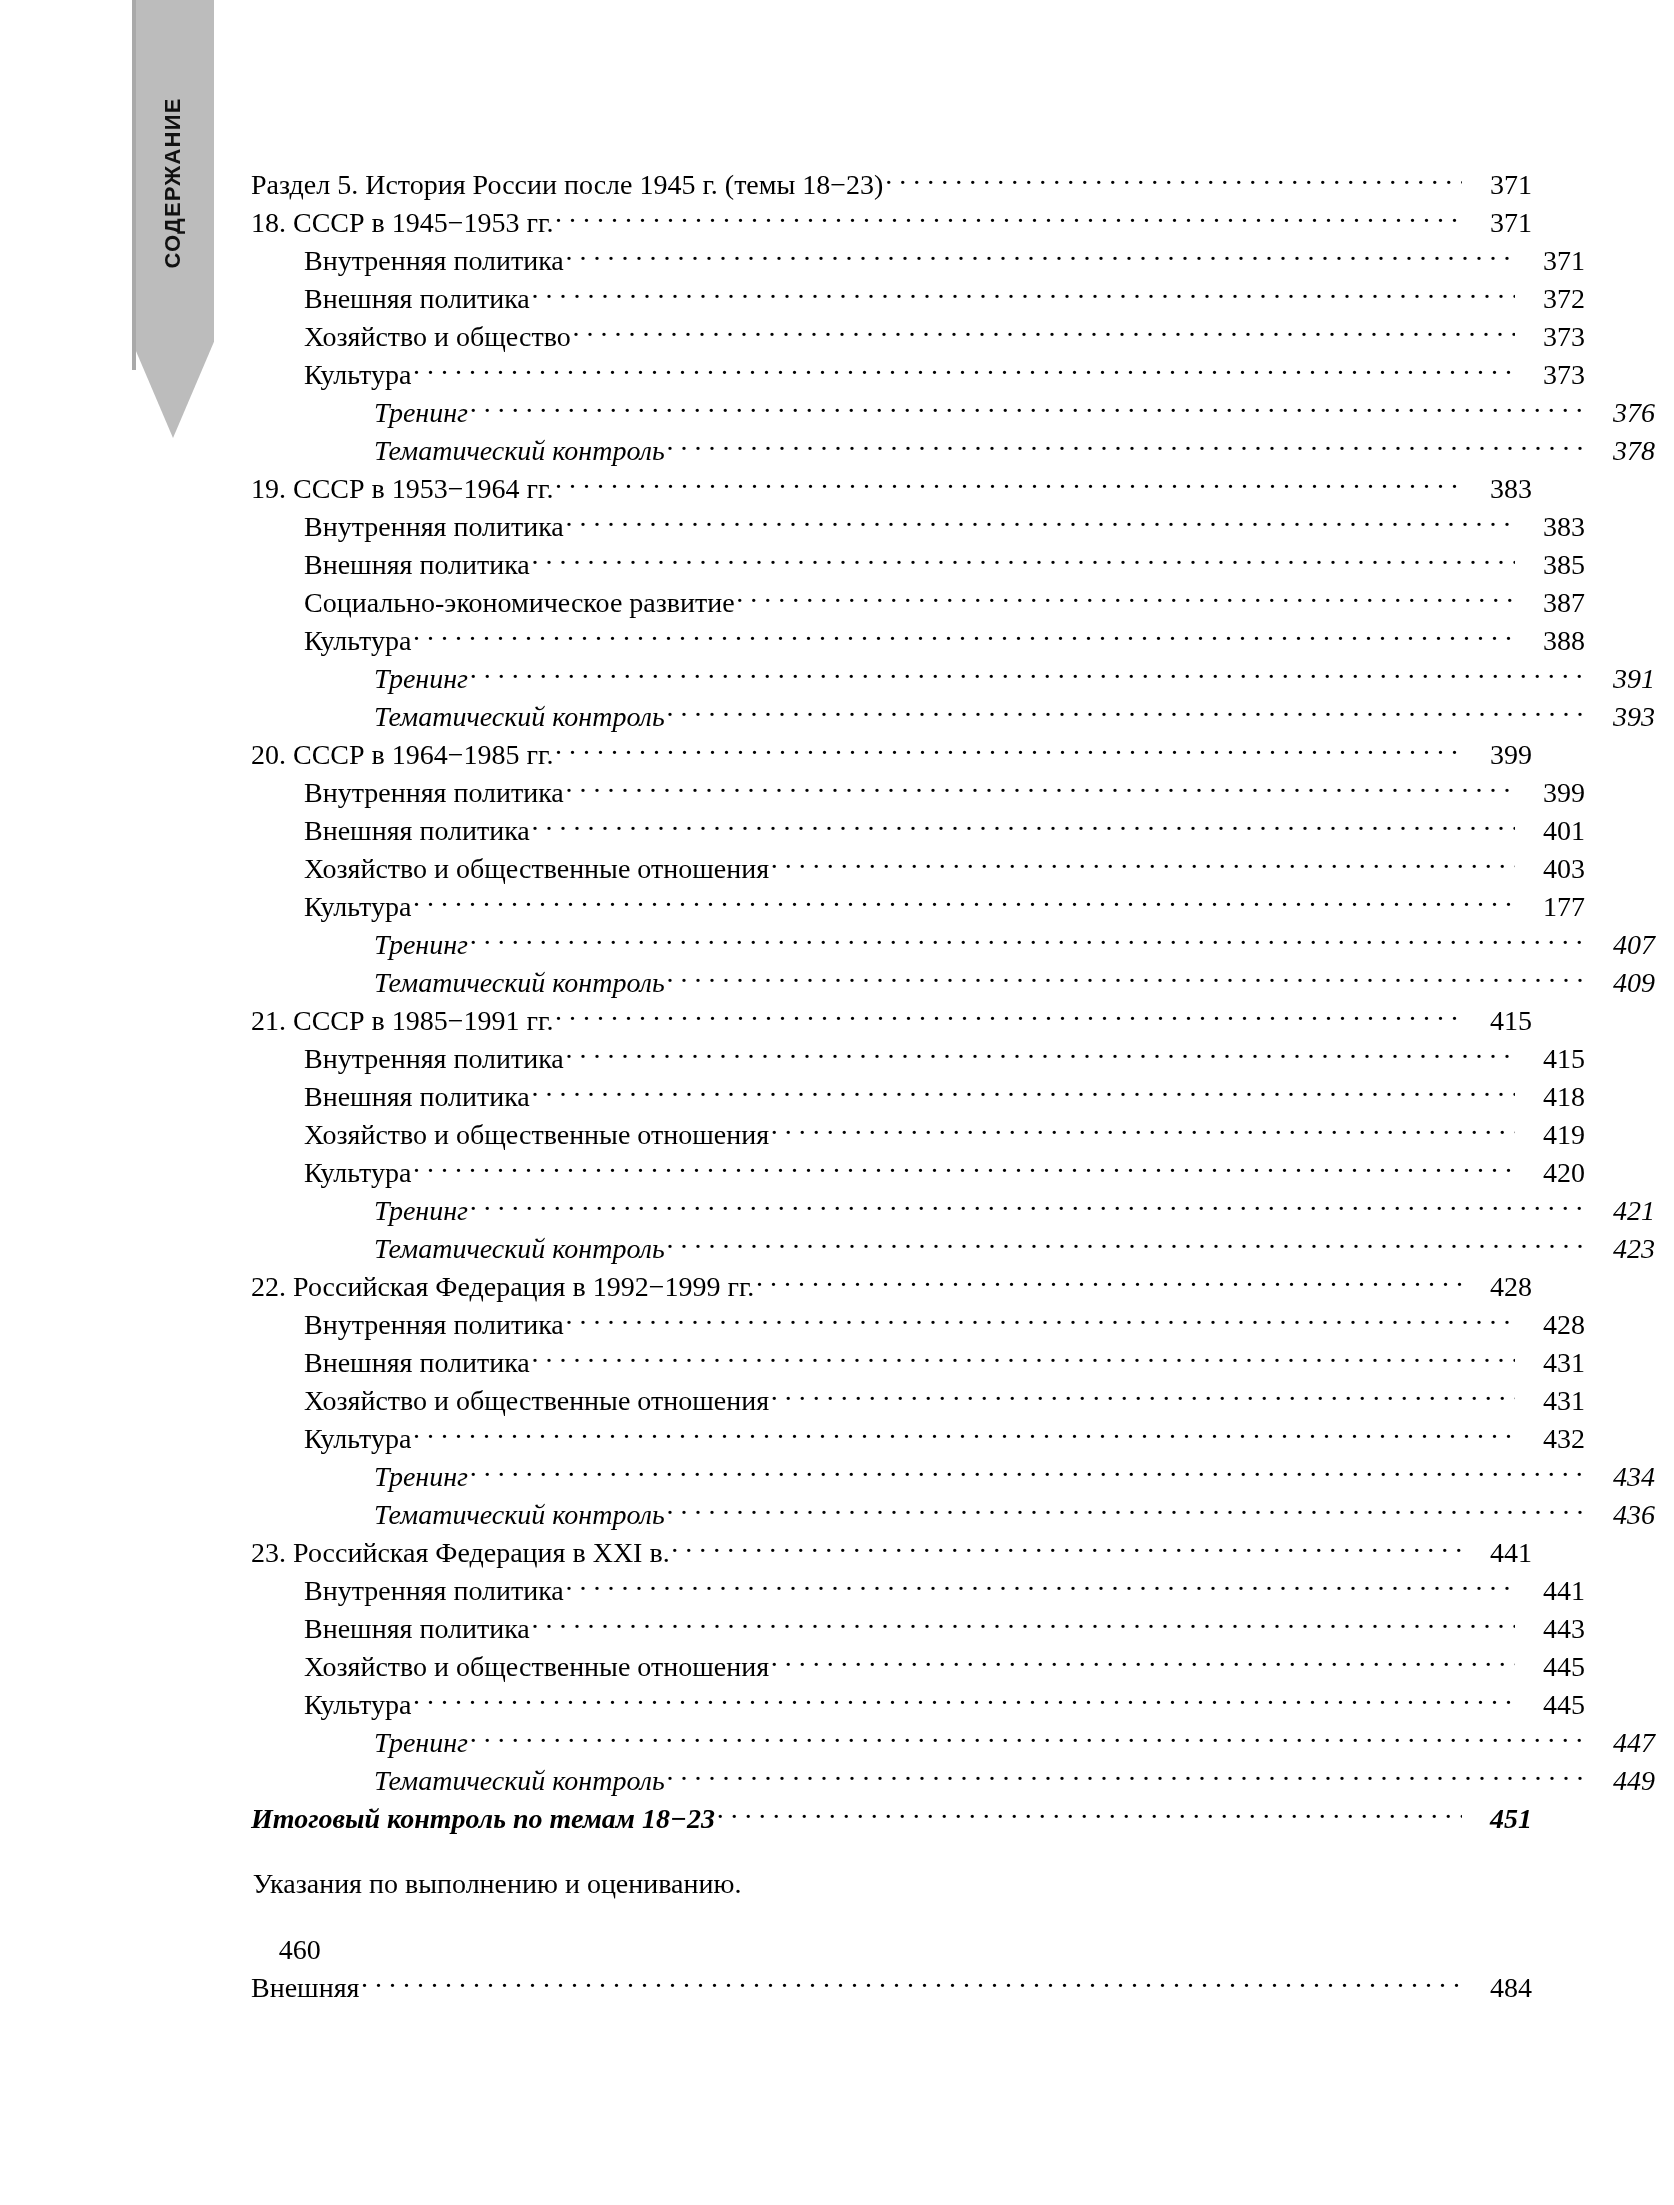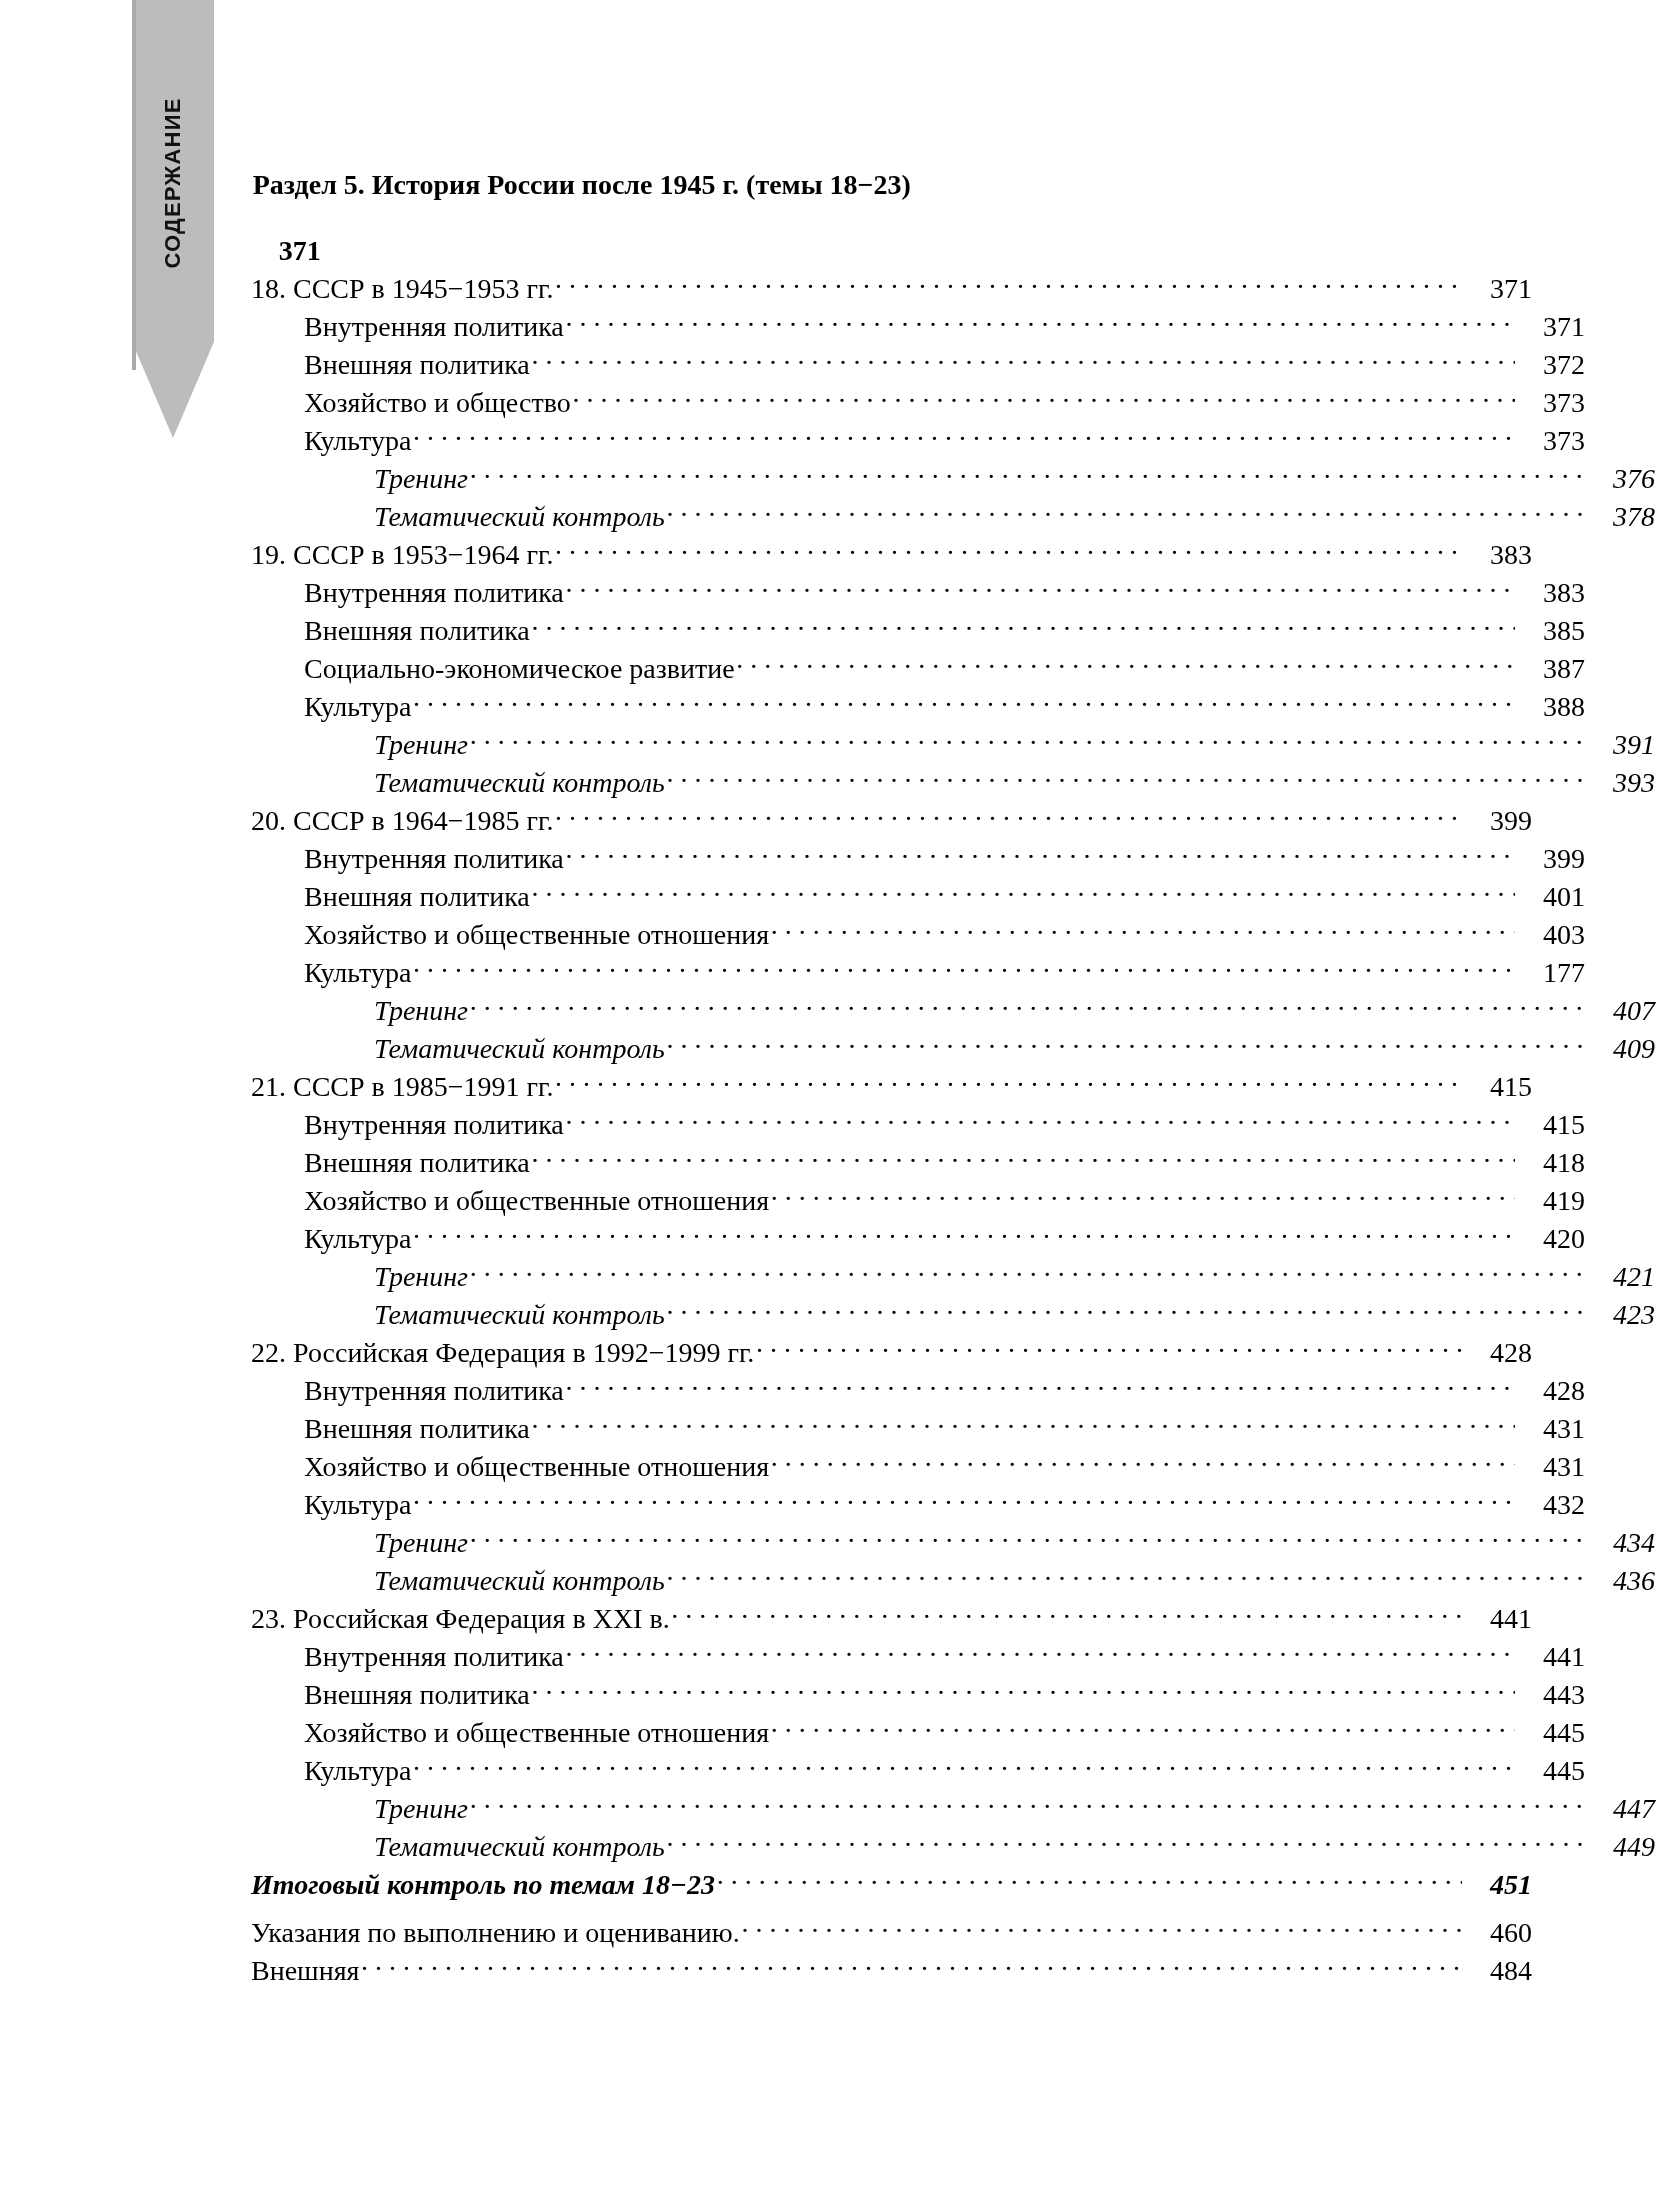--- a/index.html
+++ b/index.html
@@ -95,30 +95,30 @@
     white-space: nowrap;
   }
   .row .page {
     flex: 0 0 auto;
     text-align: right;
     min-width: 63px;
     padding-left: 5.1px;
   }
 
   
-  .lvl-section { font-weight: bold; flex-direction: column; }
+  .lvl-section { font-weight: normal; }
   .lvl-section .leader::after { font-weight: normal; }
   .lvl-topic   { padding-left: 0px; }
   .lvl-sub     { padding-left: 53px; }
   .lvl-ital    { padding-left: 123px; font-style: italic; }
   .lvl-ital .leader::after { font-style: normal; }
   .lvl-final   { font-weight: bold; font-style: italic; justify-content: center; }
   .lvl-final .leader::after { font-weight: normal; font-style: normal; }
   .lvl-tail    { }
-  .gap-before-lg { margin-top: 10px; }
+  .gap-before-lg { margin-top: 27px; flex-direction: column; }
 </style>
 </head>
 <body>
 
 <div id="side-tab">
   <div class="tab-body"></div>
   <div class="tab-edge"></div>
   <div class="tab-label">
     <span>СОДЕРЖАНИЕ</span>
   </div>

